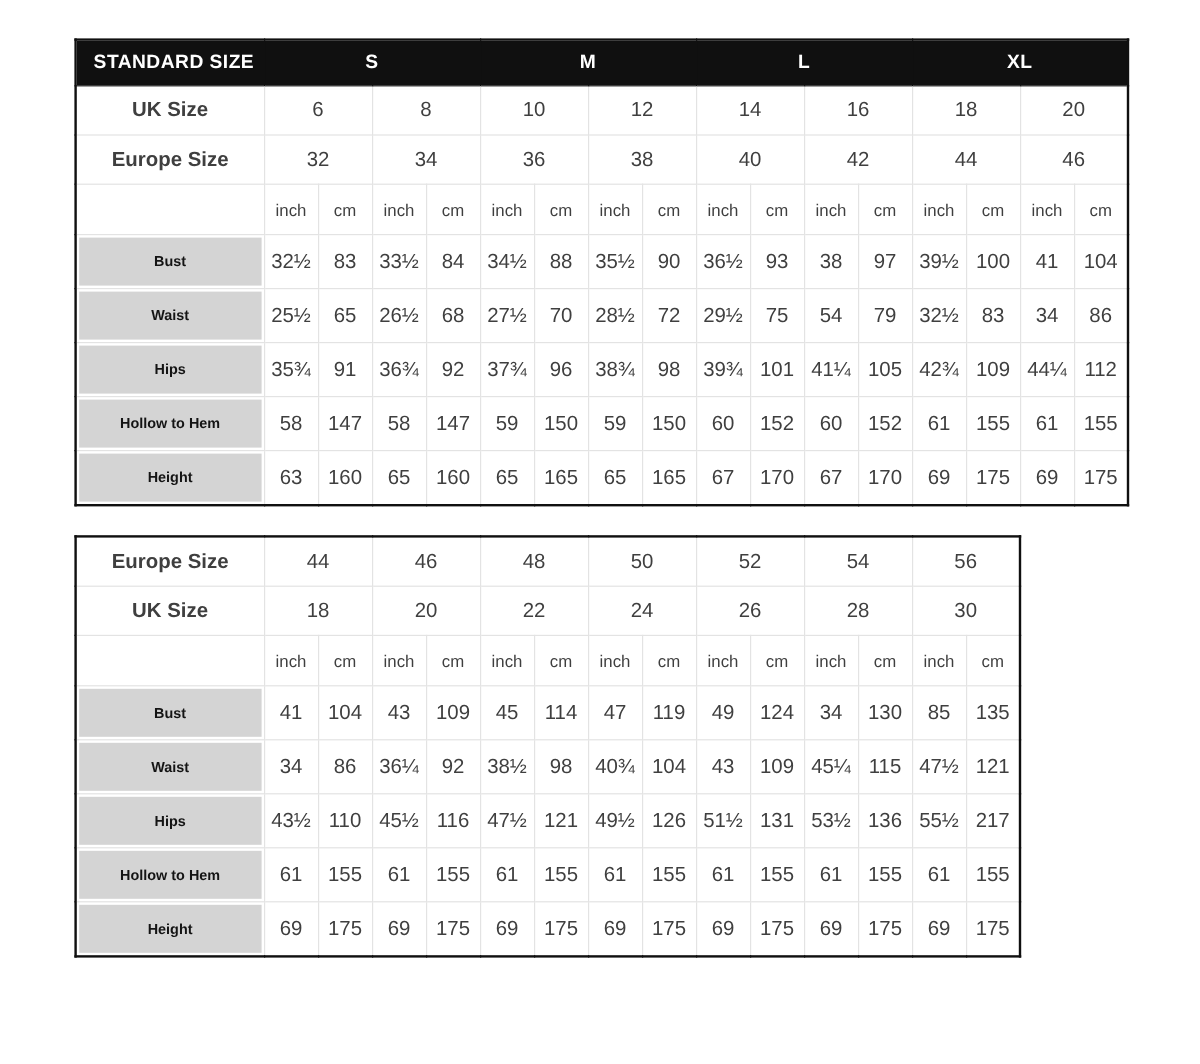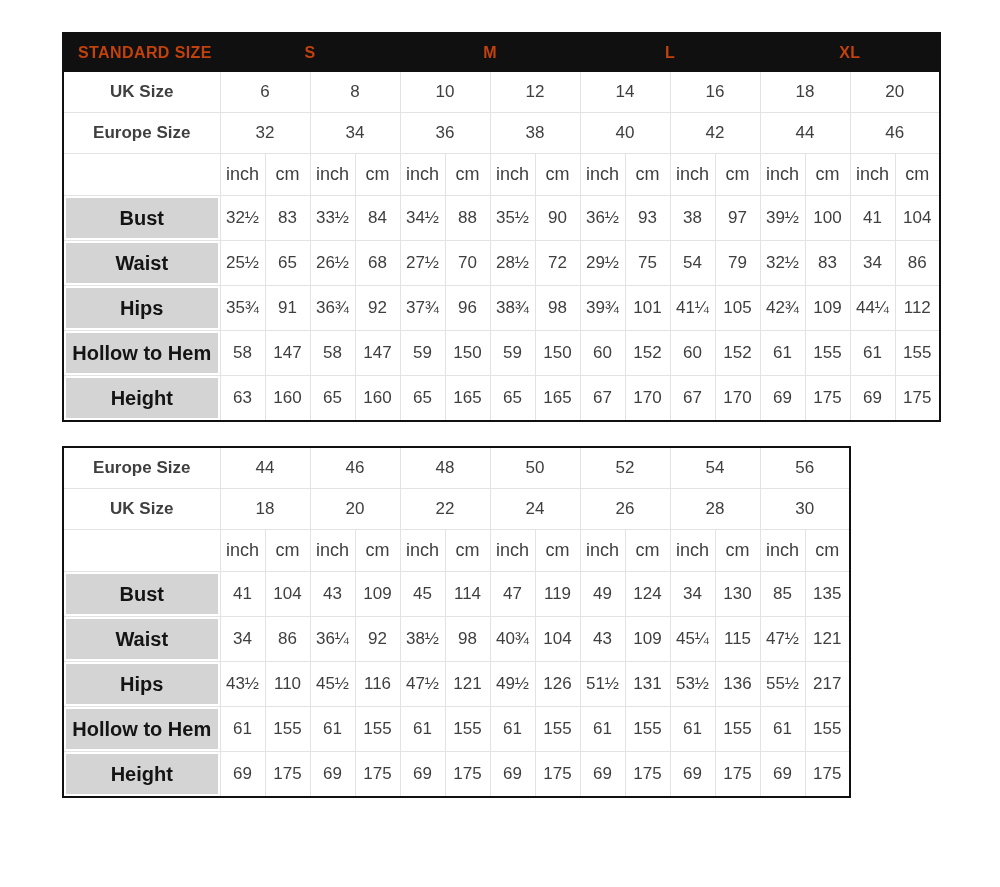--- a/index.html
+++ b/index.html
@@ -31,50 +31,50 @@
     padding: 0;
     color: #3f3f3f;
     font-size: 17px;
     height: 44px;
     overflow: hidden;
     white-space: nowrap;
   }
   tr.header-row td {
     height: 37px;
     background: #101010;
-    color: #c2410c;
+    color: #ffffff;
     border: 1px solid #101010;
     font-weight: 700;
     font-size: 16px;
     letter-spacing: 0.4px;
   }
   tr.header-row td.title-cell {
     text-align: left;
     padding-left: 14px;
   }
   tr.size-row td { height: 40px; }
-  tr.unit-row td { height: 41px; font-size: 18px; text-align: center; }
+  tr.unit-row td { height: 41px; font-size: 14px; text-align: center; }
   td.row-label {
     font-weight: 700;
     color: #141414;
     font-size: 16px;
   }
   td.measure-label {
     position: relative;
   }
   .measure-label-inner {
     position: absolute;
     top: 2px; bottom: 2px; left: 2px; right: 2px;
     background: #d4d4d4;
     display: flex;
     align-items: center;
     justify-content: center;
     font-weight: 700;
     color: #141414;
-    font-size: 20px;
+    font-size: 12px;
   }
 </style>
 </head>
 <body>
 
 <div class="page">
   <div id="standard-table-mount">
       <table class="size-table">
         <colgroup>
           <col style="width: 157px;">

